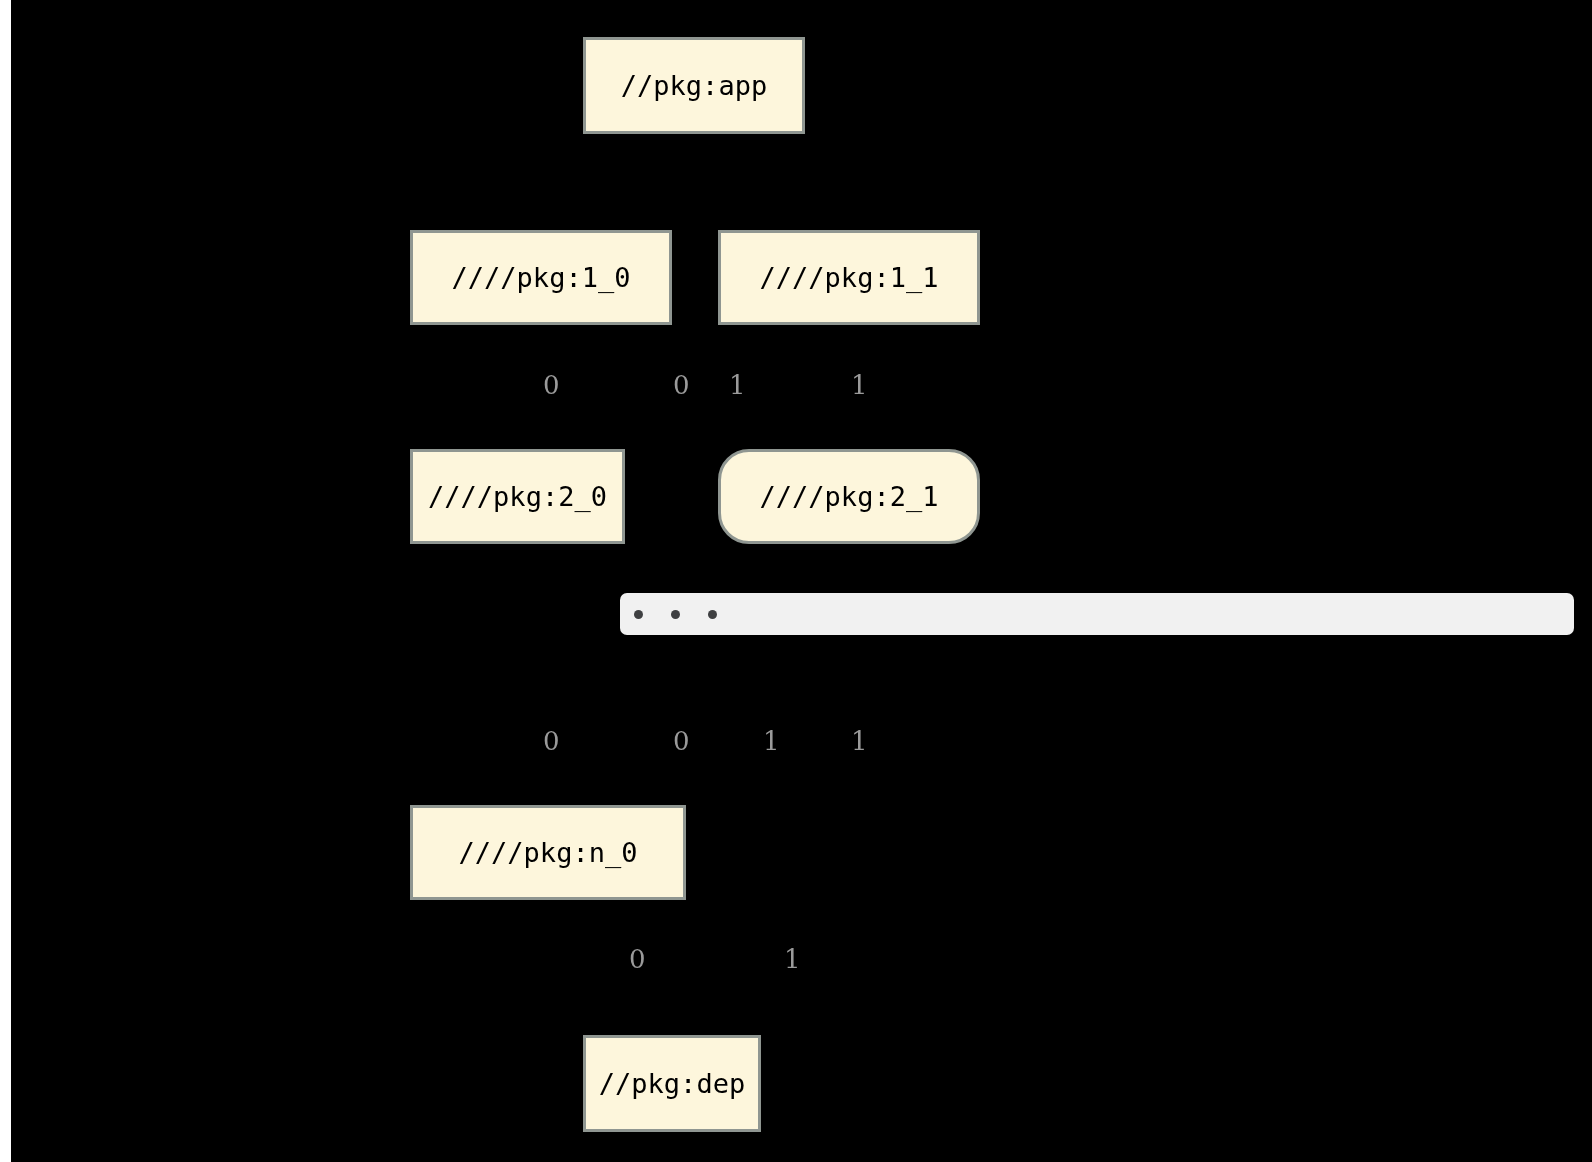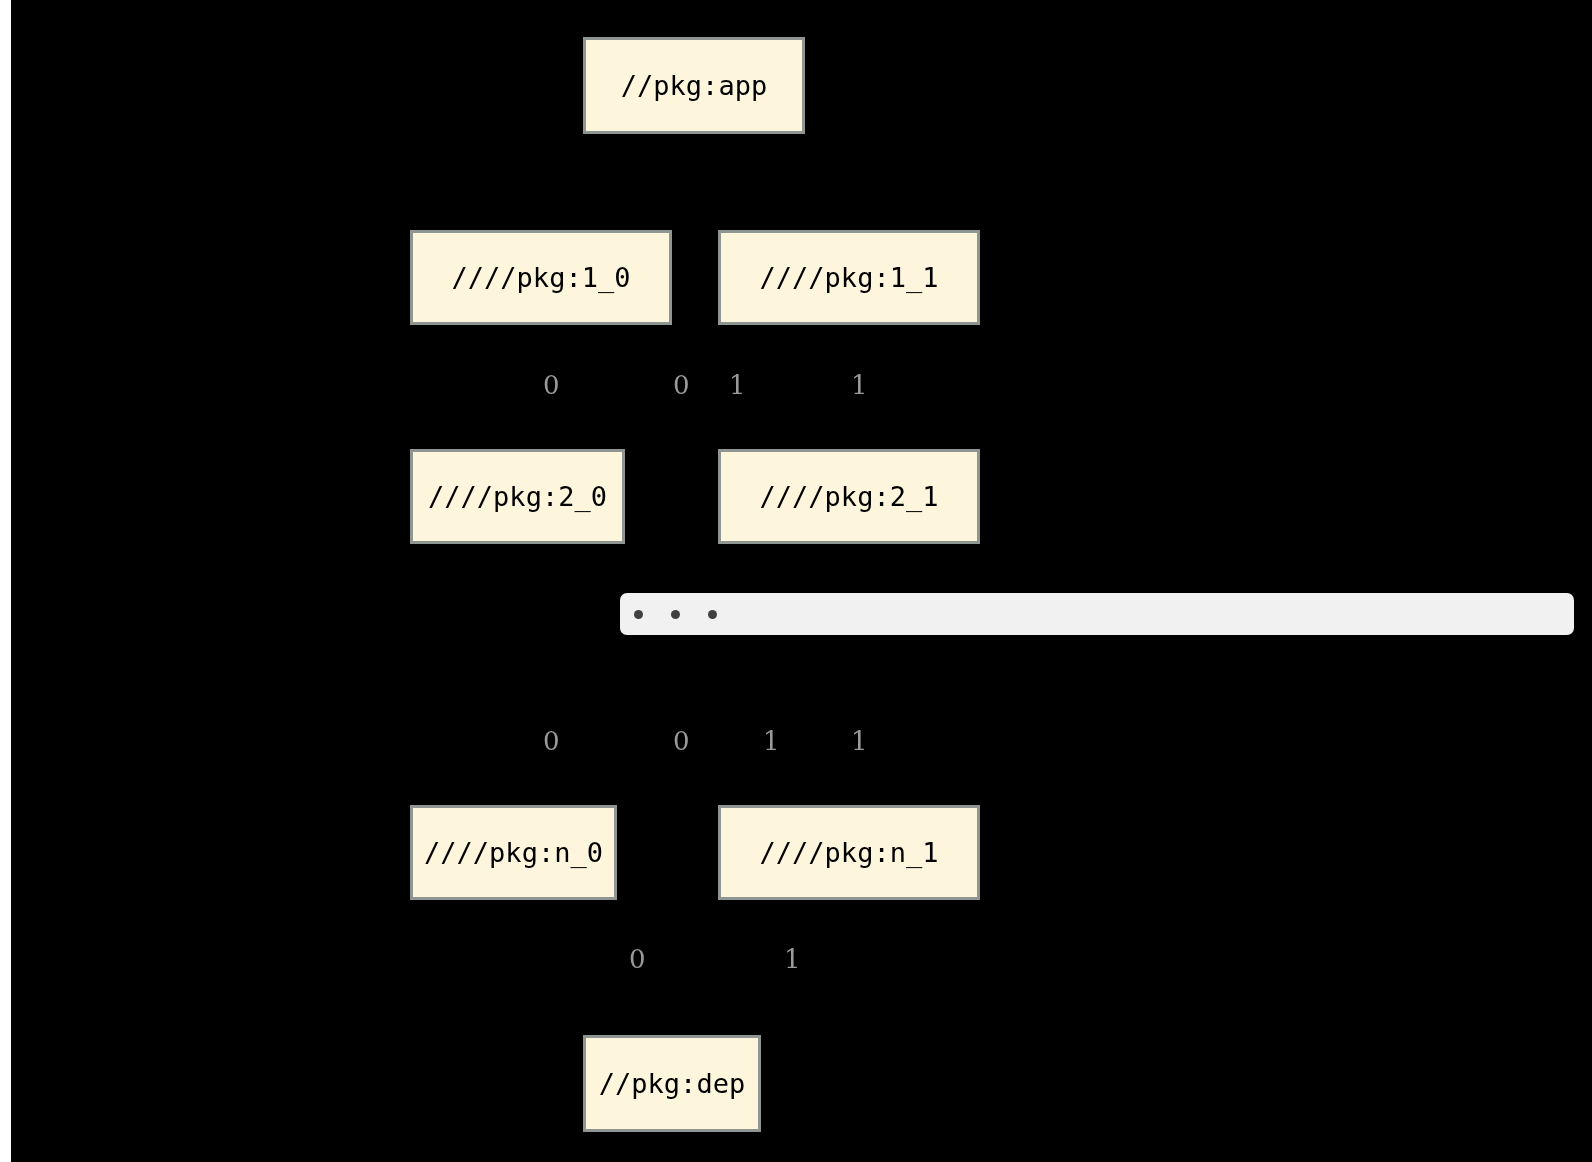--- a/index.html
+++ b/index.html
@@ -137,31 +137,28 @@
   </div>
 
   <div class="node-box" style="left:707px; top:230px; width:262px; height:95px;">
     <span class="node-label">////pkg:1_1</span>
   </div>
 
   <div class="node-box" style="left:399px; top:449px; width:215px; height:95px;">
     <span class="node-label">////pkg:2_0</span>
   </div>
 
-  <div class="node-box" style="left:707px; top:449px; width:262px; height:95px;">
+  <div class="node-box" style="left:707px; top:449px; width:262px; height:95px;border-radius:31px;">
     <span class="node-label">////pkg:2_1</span>
   </div>
 
-  <div class="node-box" style="left:399px; top:805px; width:207px; height:95px;">
+  <div class="node-box" style="left:399px; top:805px; width:276px; height:95px;">
     <span class="node-label">////pkg:n_0</span>
   </div>
 
-  <div class="node-box" style="left:707px; top:805px; width:262px; height:95px;">
-    <span class="node-label">////pkg:n_1</span>
-  </div>
 
   <div class="node-box" style="left:572px; top:1035px; width:178px; height:97px;">
     <span class="node-label">//pkg:dep</span>
   </div>
 
   <span class="edge-label" style="left:532px; top:372px;">0</span>
   <span class="edge-label" style="left:662px; top:372px;">0</span>
   <span class="edge-label" style="left:718px; top:372px;">1</span>
   <span class="edge-label" style="left:840px; top:372px;">1</span>
 

